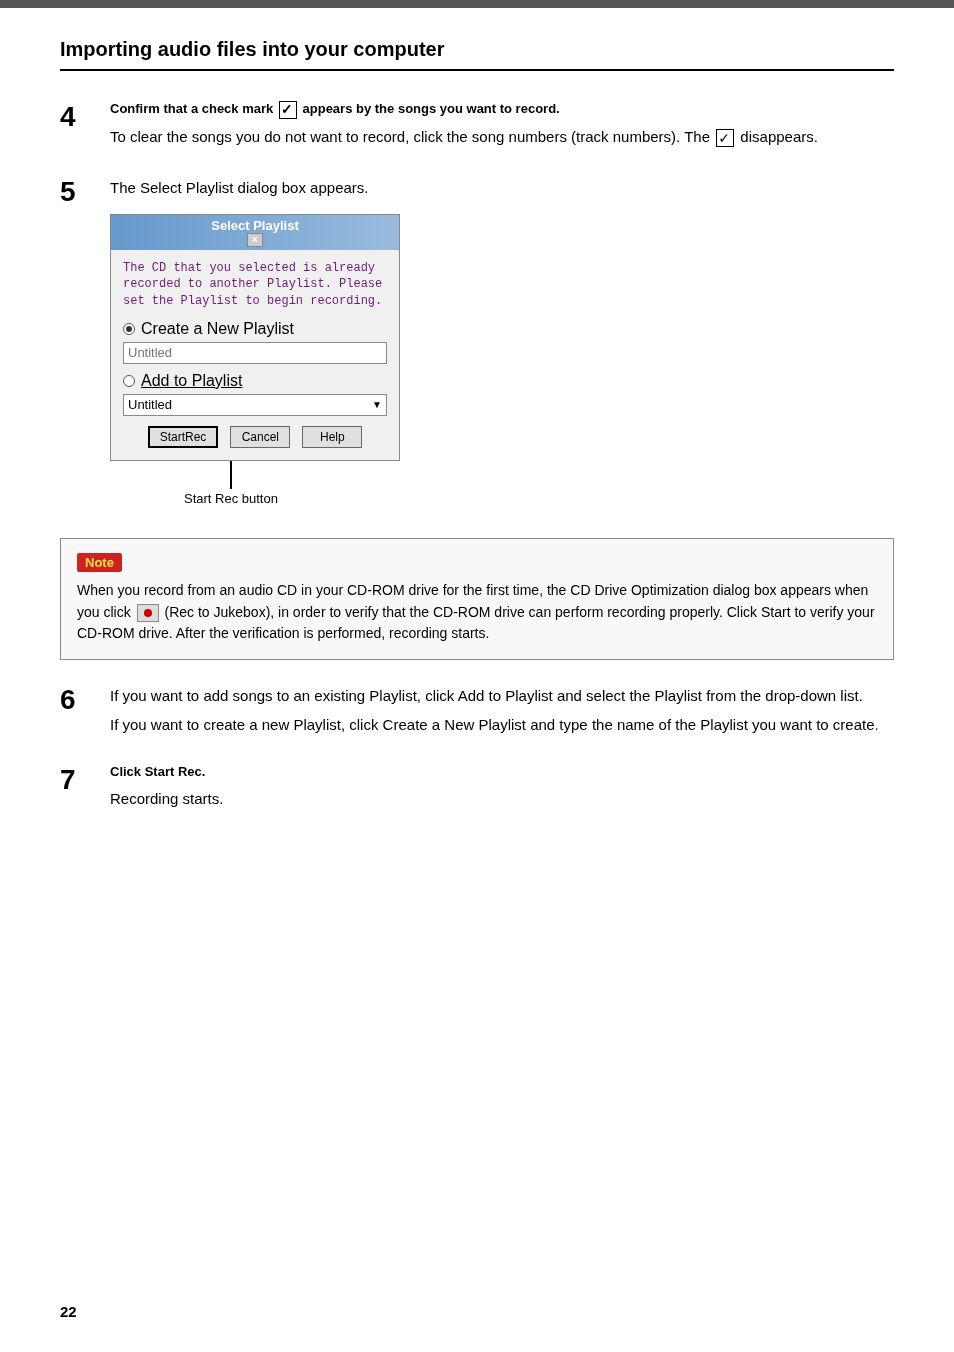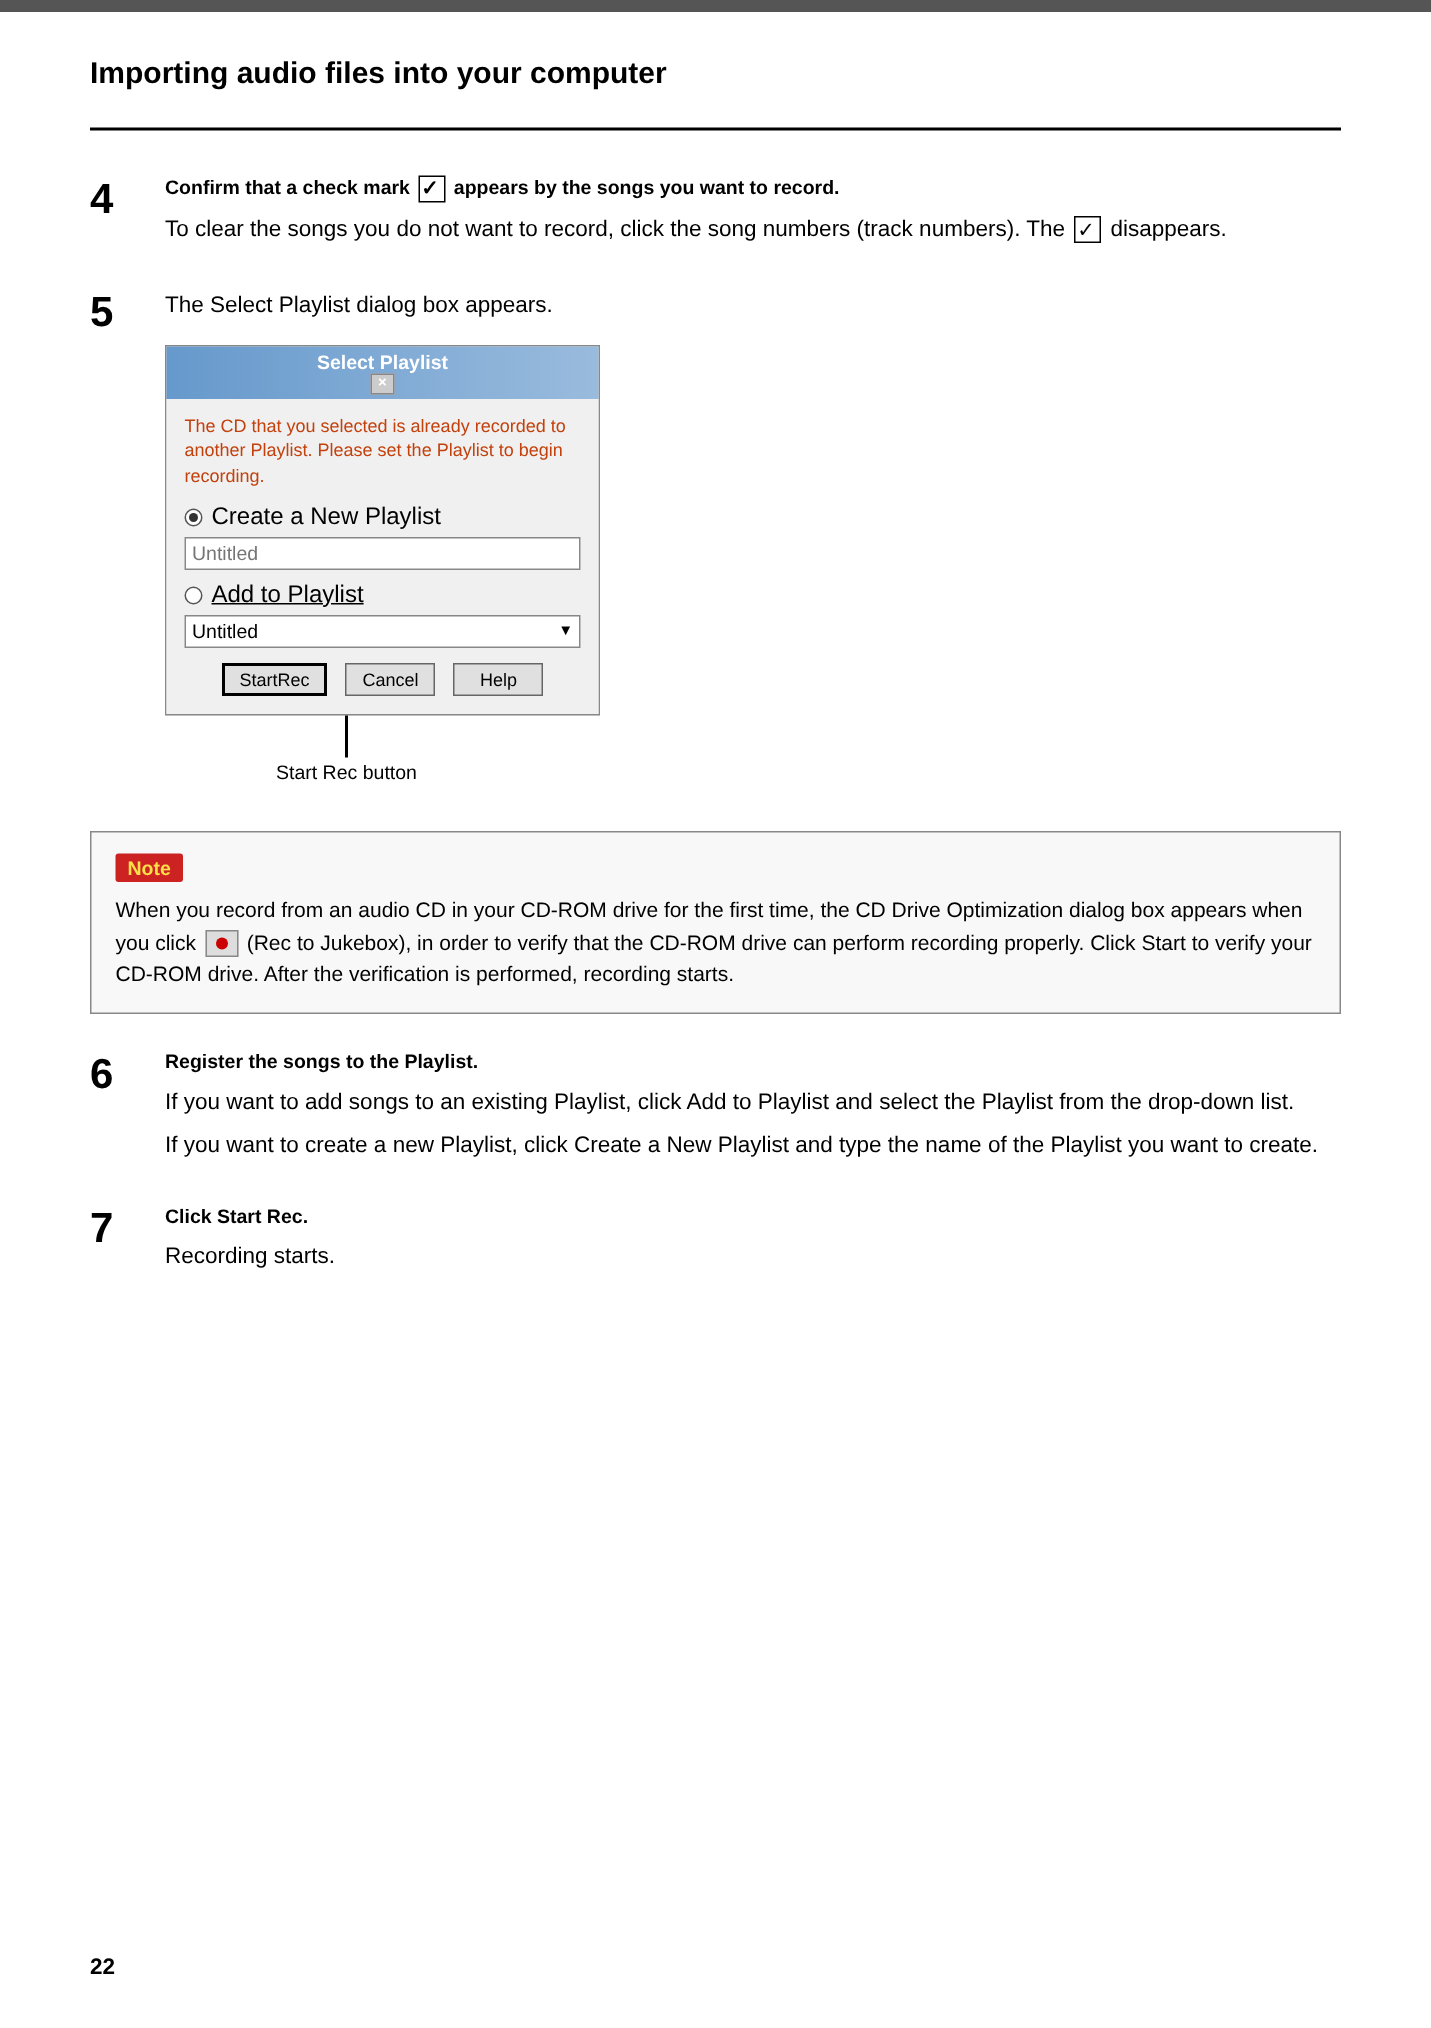--- a/index.html
+++ b/index.html
@@ -20,21 +20,21 @@
     }
 
     .page-container {
       padding: 30px 60px 60px 60px;
     }
 
     .page-title {
       font-size: 20px;
       font-weight: bold;
       border-bottom: 2px solid #000;
-      padding-bottom: 24px;
+      padding-bottom: 8px;
       margin-bottom: 30px;
     }
 
     .step {
       display: flex;
       align-items: flex-start;
       margin-bottom: 22px;
     }
 
     .step-number {
@@ -145,21 +145,22 @@
 
     .dialog-body {
       padding: 10px 12px 12px 12px;
       background: #f0f0f0;
     }
 
     .dialog-message {
       font-size: 12px;
       line-height: 1.4;
       margin-bottom: 10px;
-      color: #c2410c;
+      color: #701a75;
+      font-family: Liberation Mono, monospace;
     }
 
     .dialog-radio-row {
       display: flex;
       align-items: center;
       margin-bottom: 4px;
       font-size: 16px;
     }
 
     .dialog-radio {
@@ -345,21 +346,20 @@
       <div class="note-text">
         <span>When you record from an audio CD in your CD-ROM drive for the first time, the CD Drive Optimization dialog box appears when you click</span>
         <span class="inline-rec-btn"></span>
         <span>(Rec to Jukebox), in order to verify that the CD-ROM drive can perform recording properly. Click Start to verify your CD-ROM drive. After the verification is performed, recording starts.</span>
       </div>
     </div>
 
     <div class="step">
       <div class="step-number">6</div>
       <div class="step-content">
-        <div class="step-heading">Register the songs to the Playlist.</div>
         <div class="step-body">If you want to add songs to an existing Playlist, click Add to Playlist and select the Playlist from the drop-down list.</div>
         <div class="step-body">If you want to create a new Playlist, click Create a New Playlist and type the name of the Playlist you want to create.</div>
       </div>
     </div>
 
     <div class="step">
       <div class="step-number">7</div>
       <div class="step-content">
         <div class="step-heading">Click Start Rec.</div>
         <div class="step-body">Recording starts.</div>

